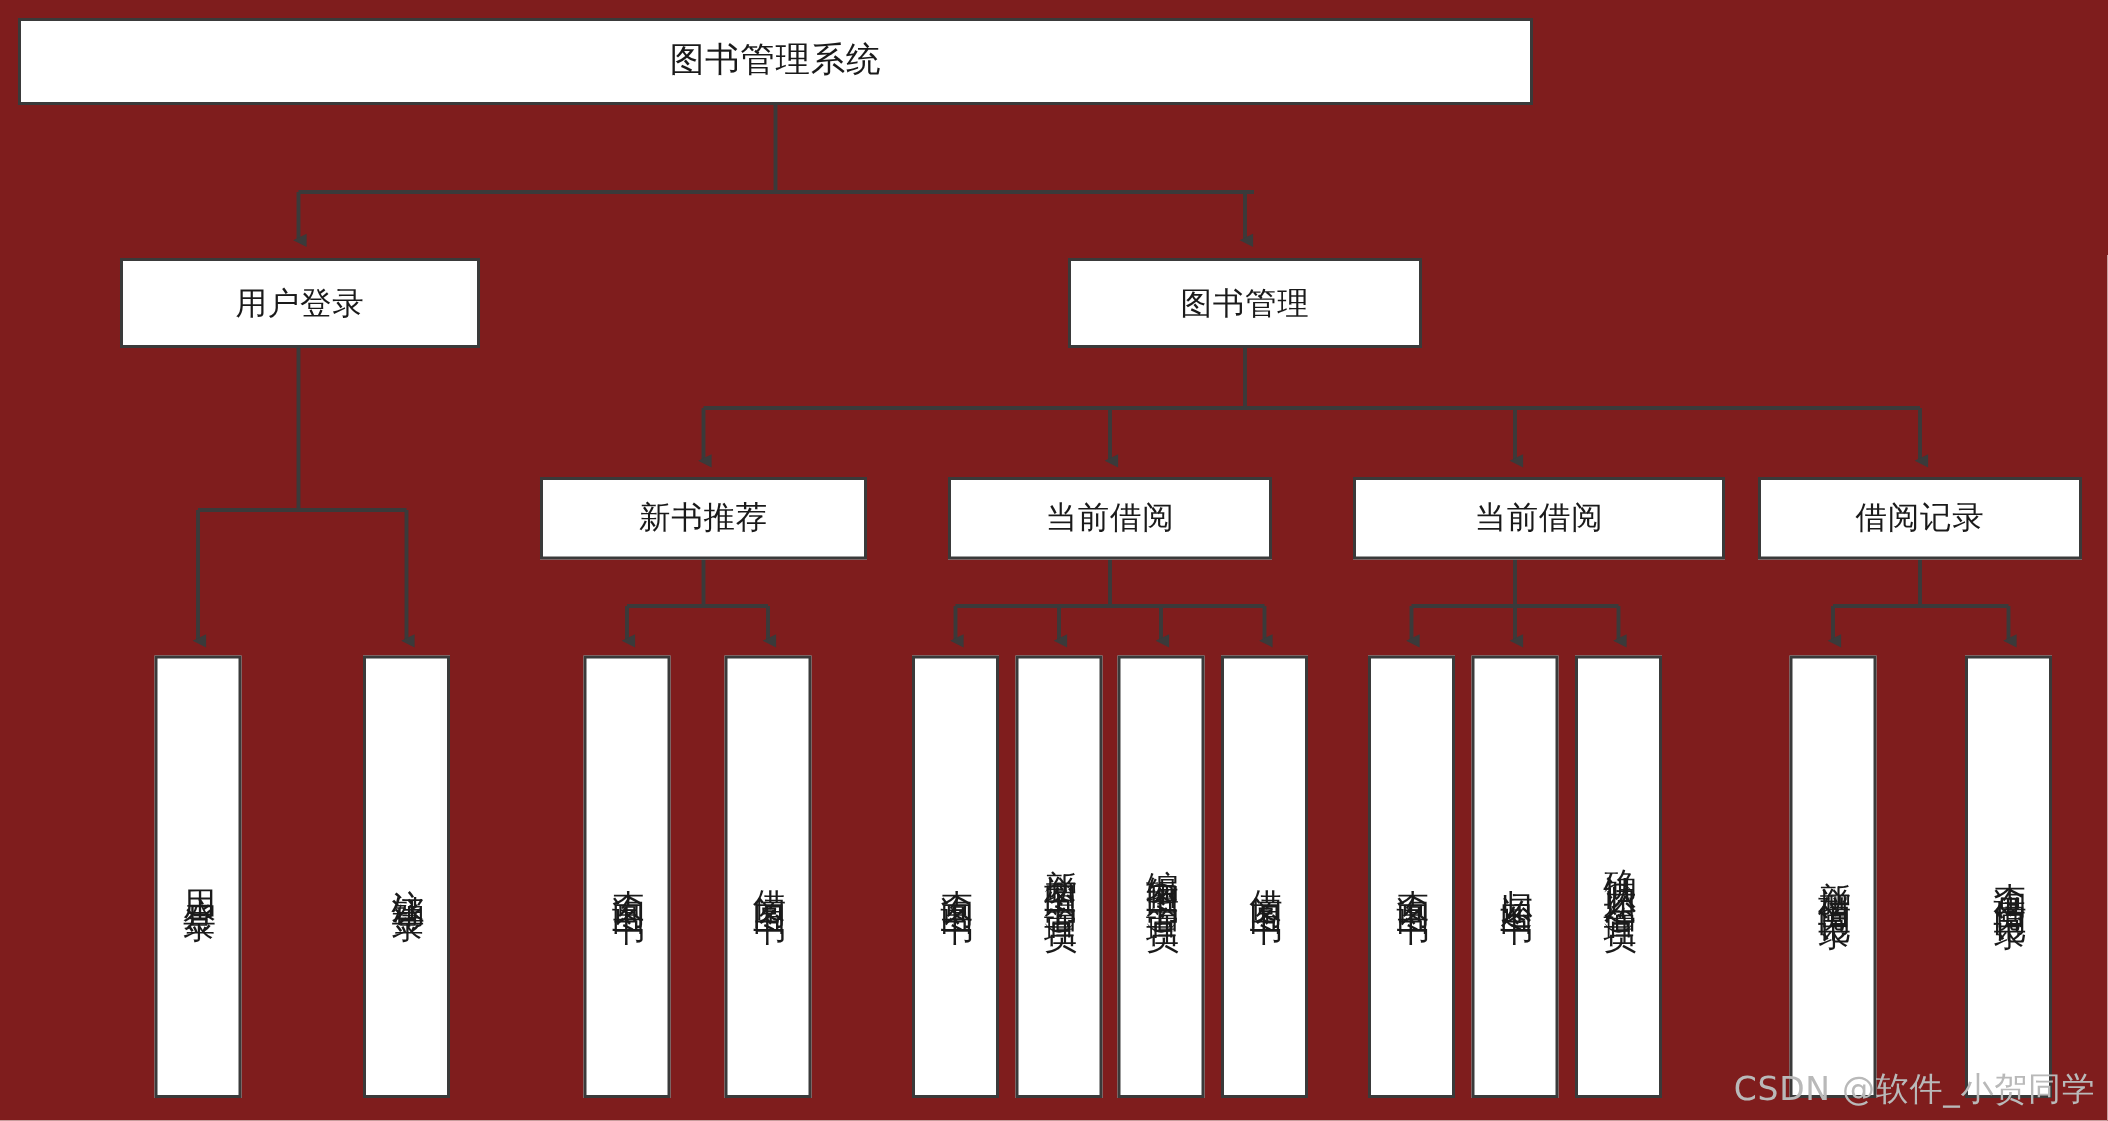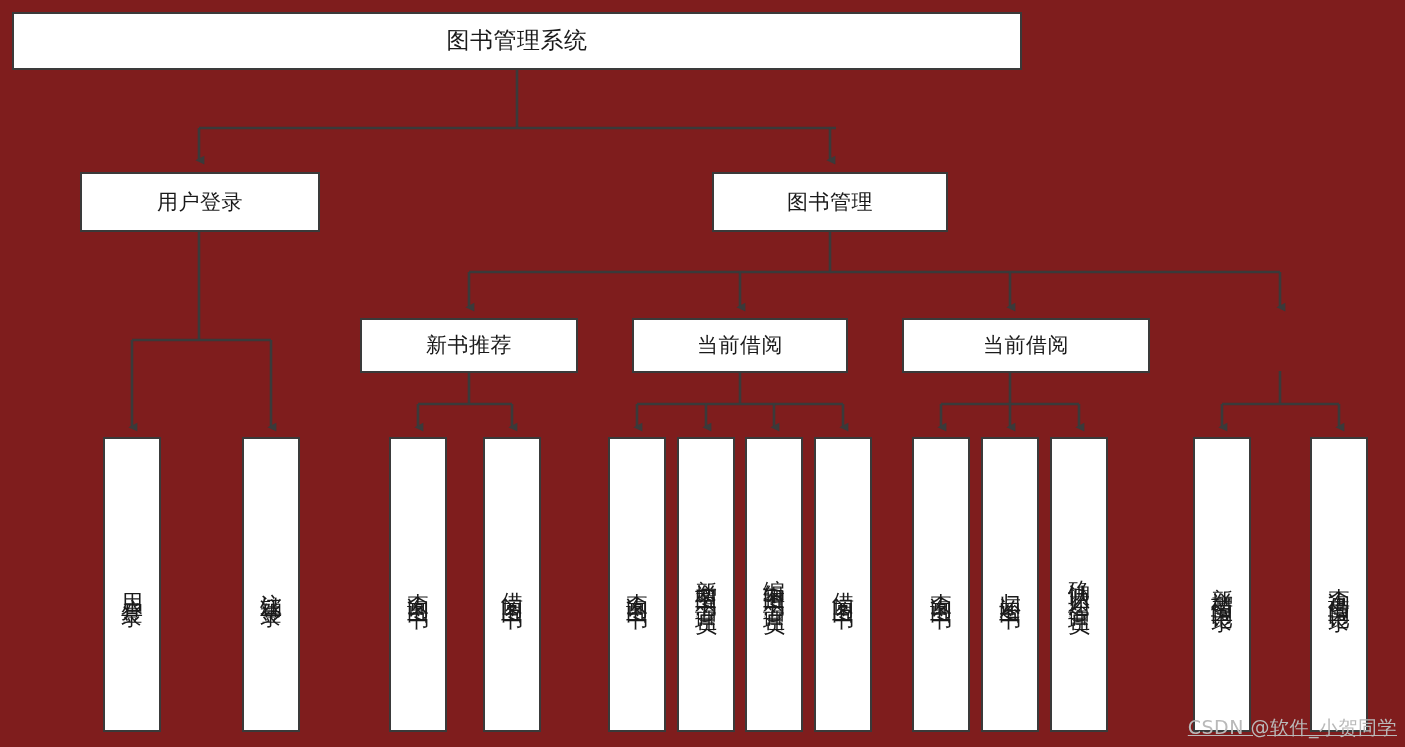--- a/index.html
+++ b/index.html
@@ -71,26 +71,25 @@
     text-orientation: upright;
     -webkit-writing-mode: vertical-rl;
     letter-spacing: 5px;
     line-height: 1;
     white-space: nowrap;
   }
   .watermark {
     position: absolute;
     right: 8px;
     bottom: 6px;
-    font-size: 19px;
+    font-size: 22px;
     color: #b9b9b9;
     letter-spacing: 0.5px;
     white-space: nowrap;
     pointer-events: none;
-    text-decoration: underline;
   }
 </style>
 </head>
 <body>
 
 <div id="diagram-canvas">
 
   <svg id="diagram-svg" viewBox="0 0 1405 747" xmlns="http://www.w3.org/2000/svg">
     <defs>
       <marker id="arrow" markerWidth="10" markerHeight="10" refX="4.6" refY="6" orient="auto" markerUnits="userSpaceOnUse">
@@ -155,20 +154,23 @@
 
   <div class="node node-l2" style="left:360px; top:318px; width:218px;">
     <span class="node-label">新书推荐</span>
   </div>
   <div class="node node-l2" style="left:632px; top:318px; width:216px;">
     <span class="node-label">当前借阅</span>
   </div>
   <div class="node node-l2" style="left:902px; top:318px; width:248px;">
     <span class="node-label">当前借阅</span>
   </div>
+  <div class="node node-l2" style="left:1172px; top:318px; width:216px;">
+    <span class="node-label">借阅记录</span>
+  </div>
 
   <div class="node node-leaf" style="left:103px;">
     <span class="node-label">用户登录</span>
   </div>
   <div class="node node-leaf" style="left:242px;">
     <span class="node-label">注销登录</span>
   </div>
 
   <div class="node node-leaf" style="left:389px;">
     <span class="node-label">查询图书</span>

